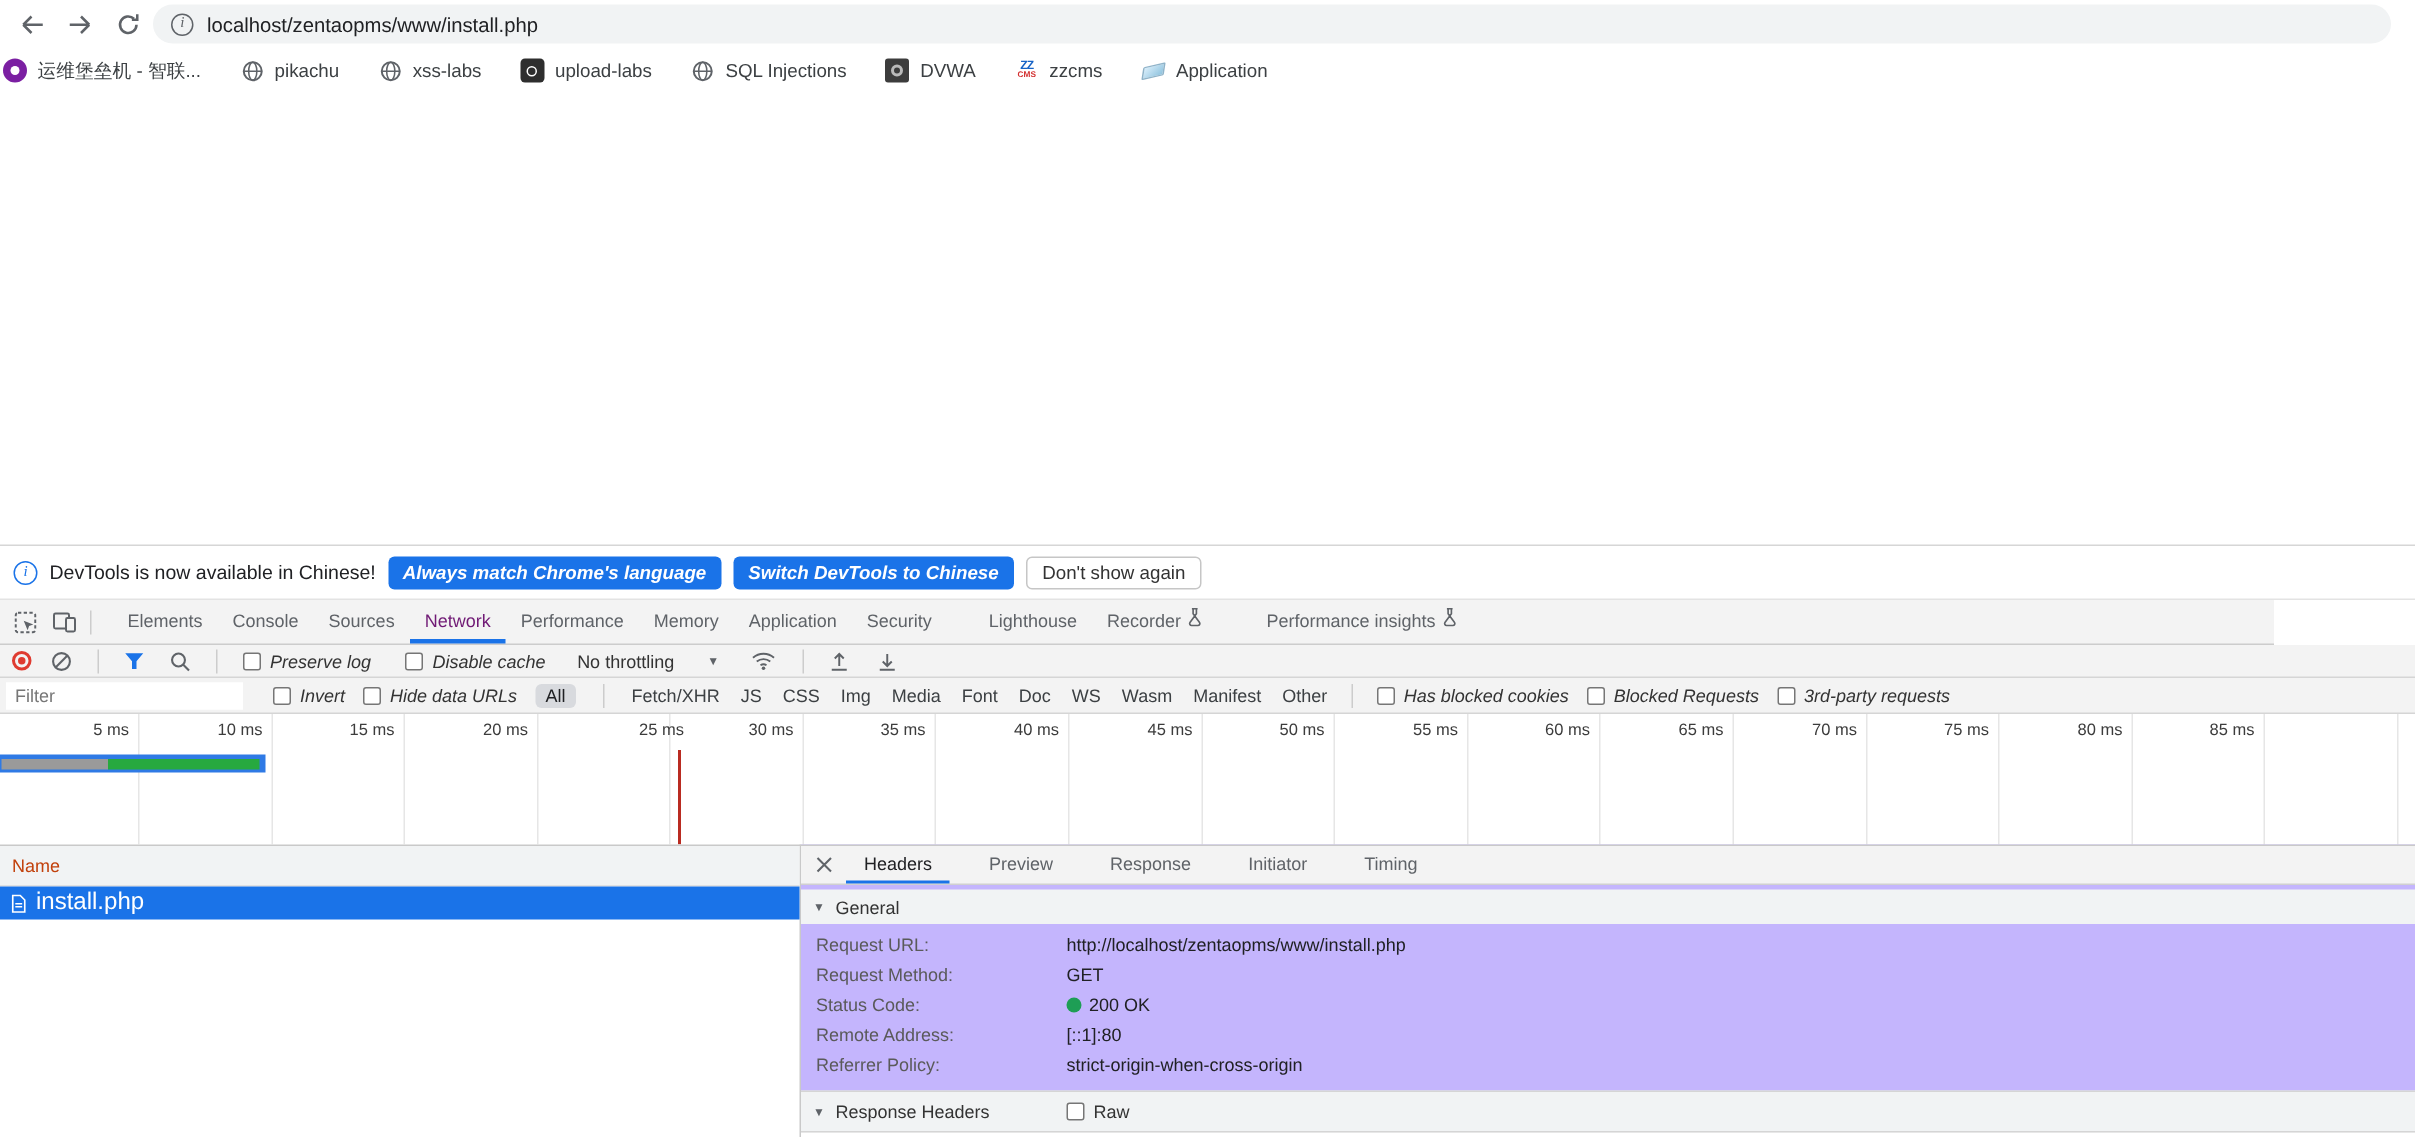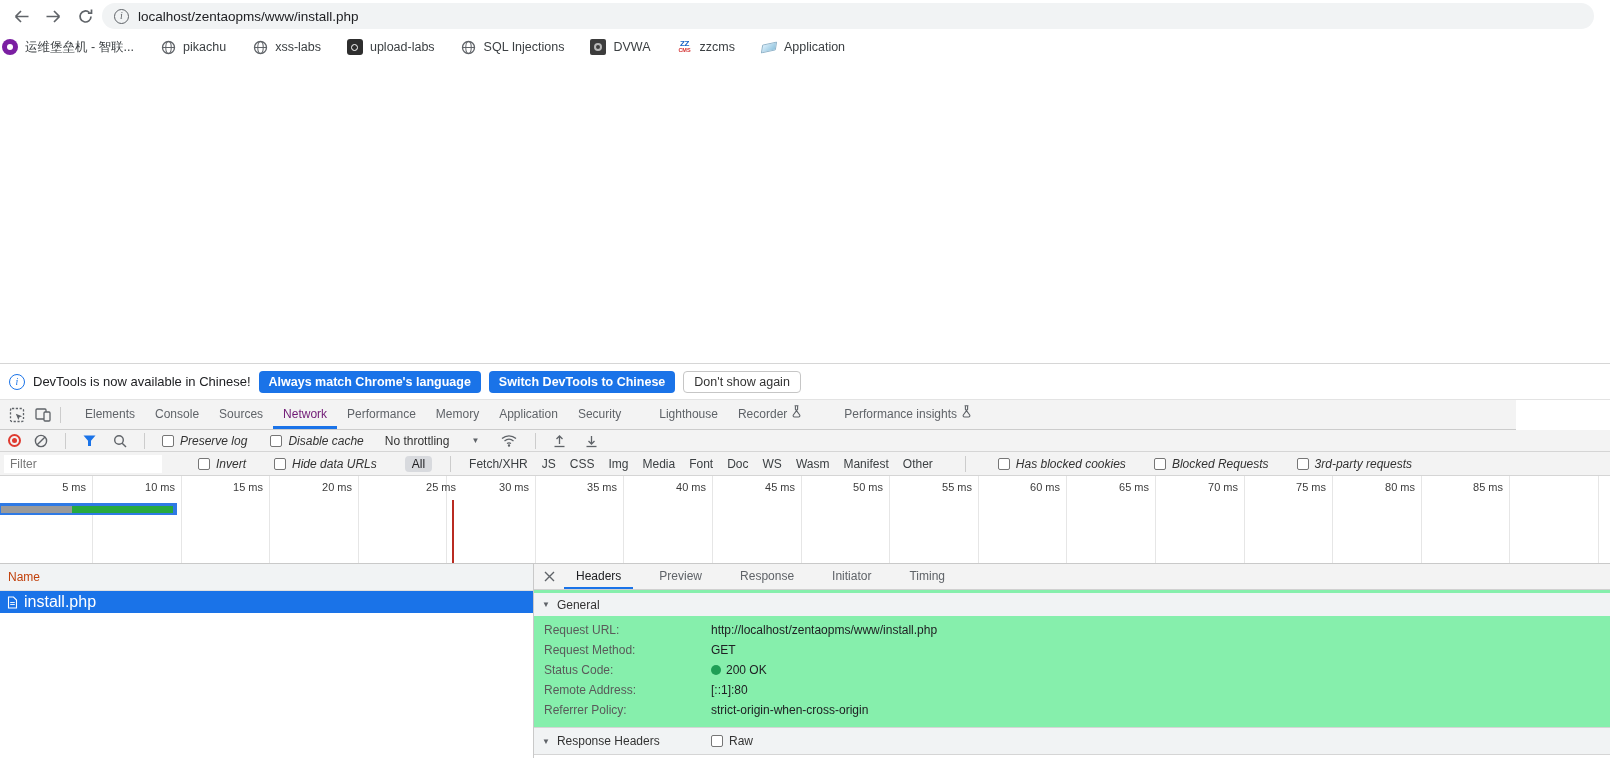--- a/index.html
+++ b/index.html
@@ -34,21 +34,21 @@
 
   #page-blank { left:0; top:62px; width:1610px; height:301px; background:#fff; }
 
   
   #dt-banner { left:0; top:363px; width:1610px; height:37px; background:#fff;
     border-top:1px solid #d6d6d6; border-bottom:1px solid #e3e3e3;
     display:flex; align-items:center; padding-left:9px; gap:8px; font-size:13px; }
   .banner-info { width:16px; height:16px; border:1.5px solid #1a73e8; border-radius:50%; color:#1a73e8;
     font-size:10px; line-height:13px; text-align:center; font-family:"Liberation Serif",serif; font-style:italic; flex:0 0 auto; }
   .btn-blue { background:#1a73e8; color:#fff; border:none; border-radius:4px; height:22px;
-    padding:0 10px; font-size:12.5px; font-weight:700; font-family:inherit; }
+    padding:0 10px; font-size:12.5px; font-weight:700; font-family:inherit;font-style:italic; }
   .btn-plain { background:#fff; color:#333; border:1px solid #c6c6c6; border-radius:4px; height:22px;
     padding:0 10px; font-size:12.5px; font-family:inherit; }
 
   #dt-tabbar { left:0; top:400px; width:1516px; height:30px; background:#f3f3f3;
     border-bottom:1px solid #ccc; display:flex; align-items:center; font-size:12px; color:#5f6368; }
   .tool-ic { width:26px; height:26px; display:flex; align-items:center; justify-content:center; flex:0 0 auto; }
   .vsep { width:1px; height:16px; background:#ccc; margin:0 4px; flex:0 0 auto; }
   .dt-tab { height:29px; line-height:29px; padding:0 10px; white-space:nowrap; display:flex; align-items:center; gap:4px; }
   .dt-tab.active { color:#701a75; box-shadow:inset 0 -3px 0 #1a73e8; }
   .flask { flex:0 0 auto; }
@@ -57,21 +57,21 @@
     border-bottom:1px solid #d5d5d5; display:flex; align-items:center; padding-left:8px; gap:13px;
     font-size:12px; color:#333; }
   .rec { width:13px; height:13px; border:2px solid #df3b30; border-radius:50%; display:flex; align-items:center; justify-content:center; }
   .rec i { display:block; width:5px; height:5px; background:#df3b30; border-radius:50%; }
   .cb { width:12px; height:12px; border:1.3px solid #767676; border-radius:2px; background:#fff; flex:0 0 auto; }
   .chk { display:flex; align-items:center; gap:6px; white-space:nowrap;font-style:italic; }
   .caret { font-size:8px; color:#5f6368; }
   .throttle { display:flex; align-items:center; gap:22px; margin-left:8px; }
 
   #dt-filterbar { left:0; top:452px; width:1610px; height:24px; background:#f3f3f3;
-    border-bottom:1px solid #d5d5d5; display:flex; align-items:center; padding-left:4px; gap:28px;
+    border-bottom:1px solid #d5d5d5; display:flex; align-items:center; padding-left:4px; gap:12px;
     font-size:12px; color:#333; }
   #filter-input { width:158px; height:18px; border:1px solid #fff; background:#fff; font-size:12px;
     padding:0 5px; color:#202124; font-family:inherit; }
   #filter-input::placeholder { color:#777; }
   .ftypes { display:flex; align-items:center; gap:14px; white-space:nowrap; color:#3c4043; }
   .pill-active { background:#d8dade; border-radius:4px; padding:1px 7px; color:#202124; }
 
   
   #dt-overview { left:0; top:476px; width:1610px; height:87px; background:#fff; }
   .vline { position:absolute; top:0; bottom:0; width:1px; background:#e6e6e6; }
@@ -83,21 +83,21 @@
 
   
   #dt-table { left:0; top:563px; width:534px; height:195px; background:#fff;
     border-top:1px solid #c9c9c9; border-right:1px solid #c9c9c9; }
   #dt-table .thead { height:27px; line-height:26px; background:#f1f3f4; border-bottom:1px solid #e0e0e0;
     padding-left:8px; font-size:12px; color:#c2410c; }
   .req-row { height:22px; display:flex; align-items:center; gap:6px; padding-left:7px; font-size:16px; }
   .req-row.selected { background:#1a73e8; color:#fff; }
 
   
-  #dt-panel { left:534px; top:563px; width:1076px; height:165px; background:#86efac; border-top:1px solid #c9c9c9; }
+  #dt-panel { left:534px; top:563px; width:1076px; height:165px; background:#c4b5fd; border-top:1px solid #c9c9c9; }
   .ptabs { height:26px; background:#f3f3f3; border-bottom:1px solid #d0d0d0; display:flex; align-items:center;
     font-size:12px; color:#5f6368; }
   .pclose { width:30px; height:26px; display:flex; align-items:center; justify-content:center; }
   .ptab { height:25px; line-height:25px; padding:0 12px; margin-right:14px; white-space:nowrap; }
   .ptab.active { color:#202124; box-shadow:inset 0 -2px 0 #1a73e8; }
   .sec-bar { position:absolute; left:0; right:0; height:23px; background:#f1f3f4;
     display:flex; align-items:center; padding-left:8px; gap:7px; font-size:12px; color:#333; }
   .disc { font-size:8px; color:#5f6368; }
   #sec-general { top:29px; }
   #kv-rows { position:absolute; left:0; right:0; top:56px; }

